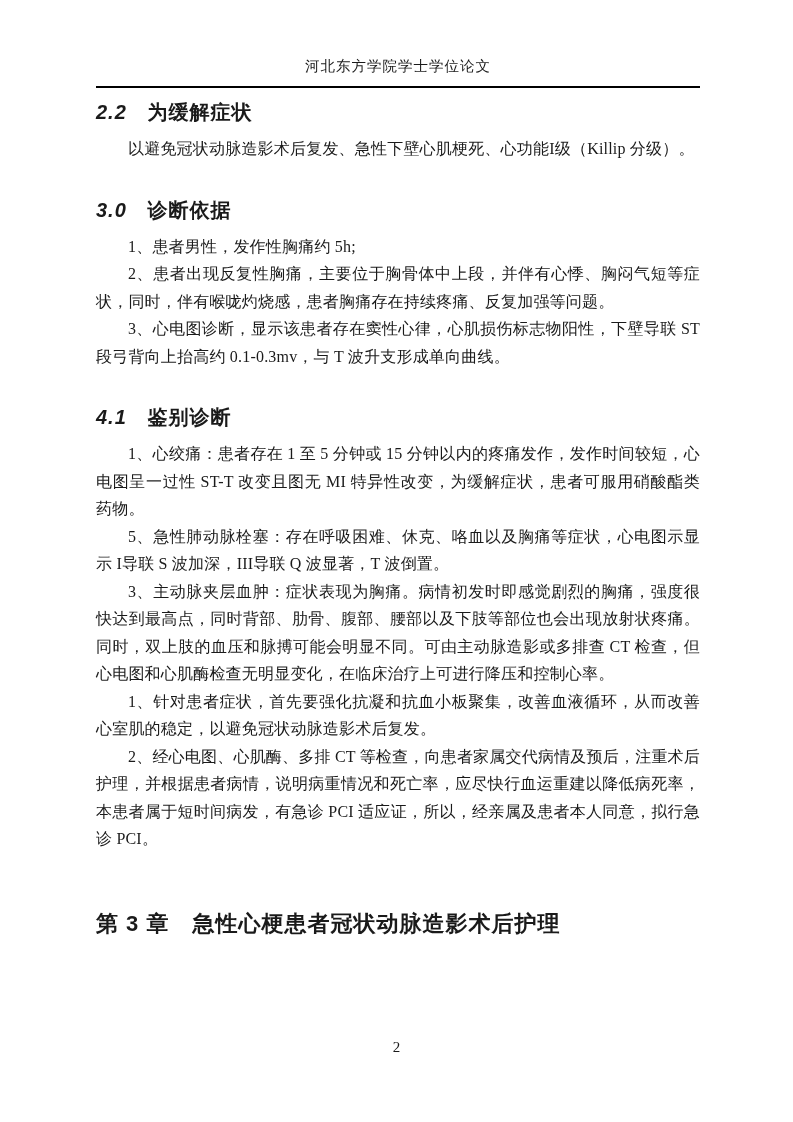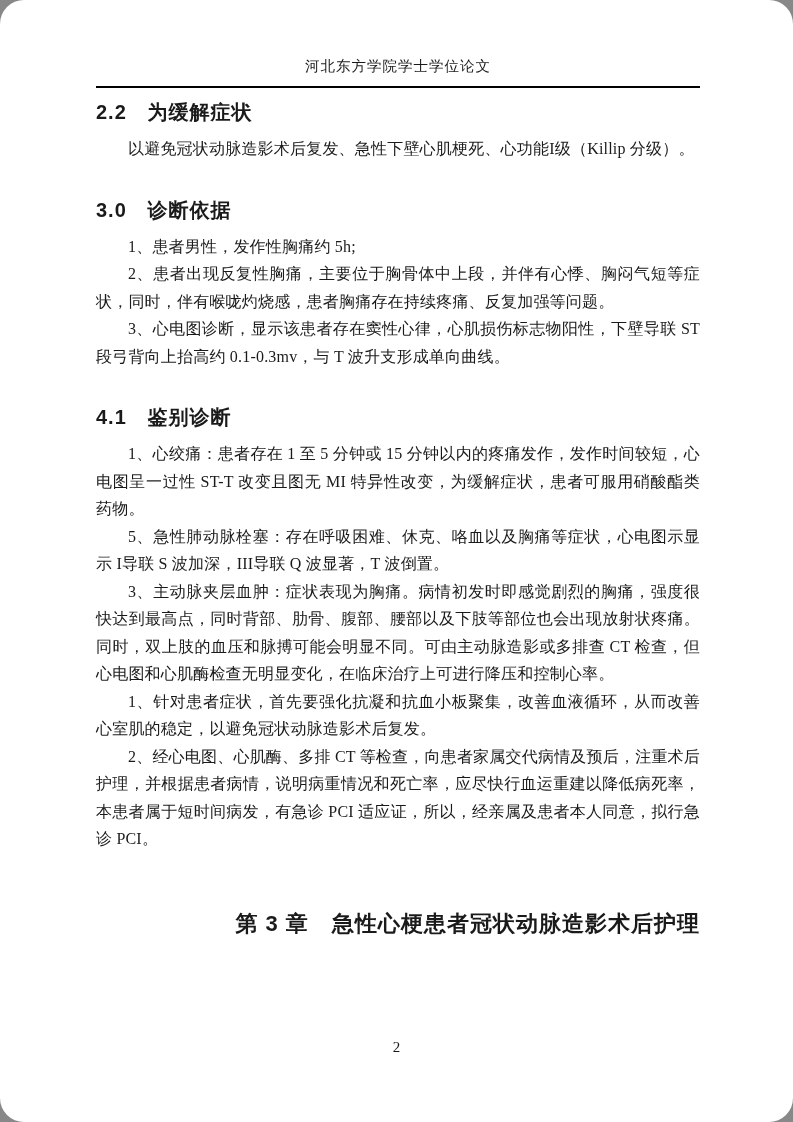--- a/index.html
+++ b/index.html
@@ -6,21 +6,20 @@
   html, body { background: #888; }
   .page {
     position: relative;
     width: 793px;
     height: 1122px;
     margin: 0 auto;
     background: #ffffff;
     color: #1a1a1a;
     font-family: "Liberation Serif", "DejaVu Serif", serif;
     overflow: hidden;
-    border-radius: 24px;
   }
   .running-head {
     margin: 0 93px 0 96px;
     padding-top: 57px;
     padding-bottom: 10px;
     text-align: center;
     font-size: 14.5px;
     letter-spacing: 1px;
     border-bottom: 2px solid #000000;
   }
@@ -28,32 +27,32 @@
     padding: 0 93px 0 96px;
   }
   .section-heading {
     font-family: "Liberation Sans", "DejaVu Sans", sans-serif;
     font-weight: 700;
     font-size: 20px;
     line-height: 26px;
     margin: 34px 0 10px 0;
   }
   .section-heading.first { margin-top: 11px; }
-  .section-heading .sec-num { letter-spacing: 1px; }
+  .section-heading .sec-num { letter-spacing: 1px; font-style: italic; }
   .section-heading .sec-title { margin-left: 15px; letter-spacing: 1px; }
   .para {
     font-size: 16px;
     line-height: 27.5px;
     text-align: justify;
     text-indent: 2em;
     letter-spacing: 0.2px;
   }
   .chapter-heading {
     margin-top: 56px;
-    text-align: right;
+    text-align: left;
     font-family: "Liberation Sans", "DejaVu Sans", sans-serif;
     font-weight: 700;
     font-size: 22px;
     line-height: 30px;
     letter-spacing: 1px;
   }
   .chapter-heading .chap-title { margin-left: 16px; }
   .page-footer {
     position: absolute;
     left: 0;

